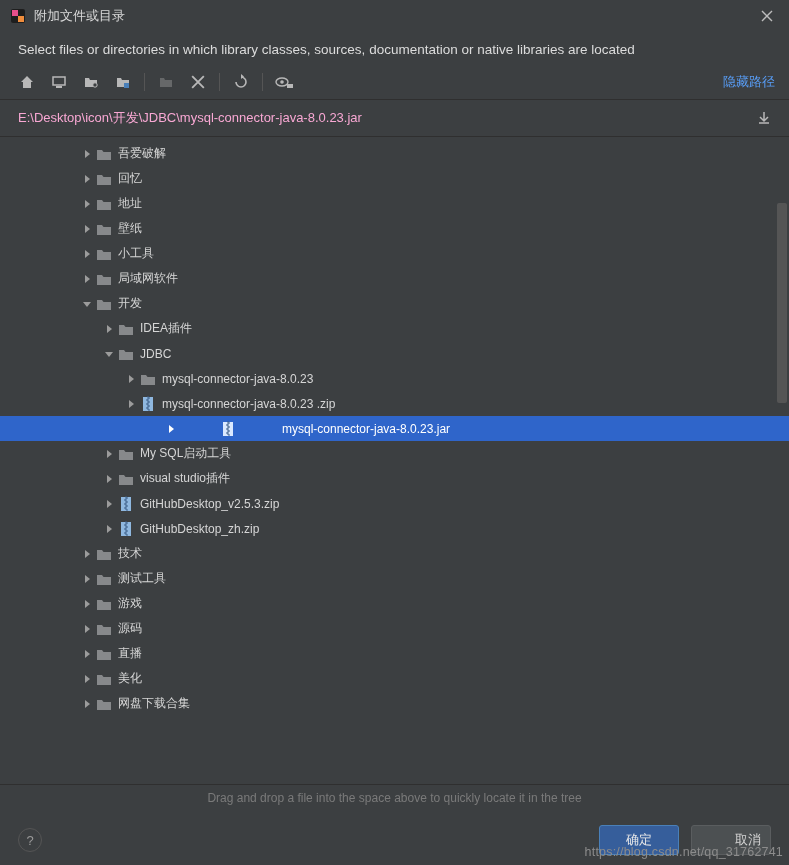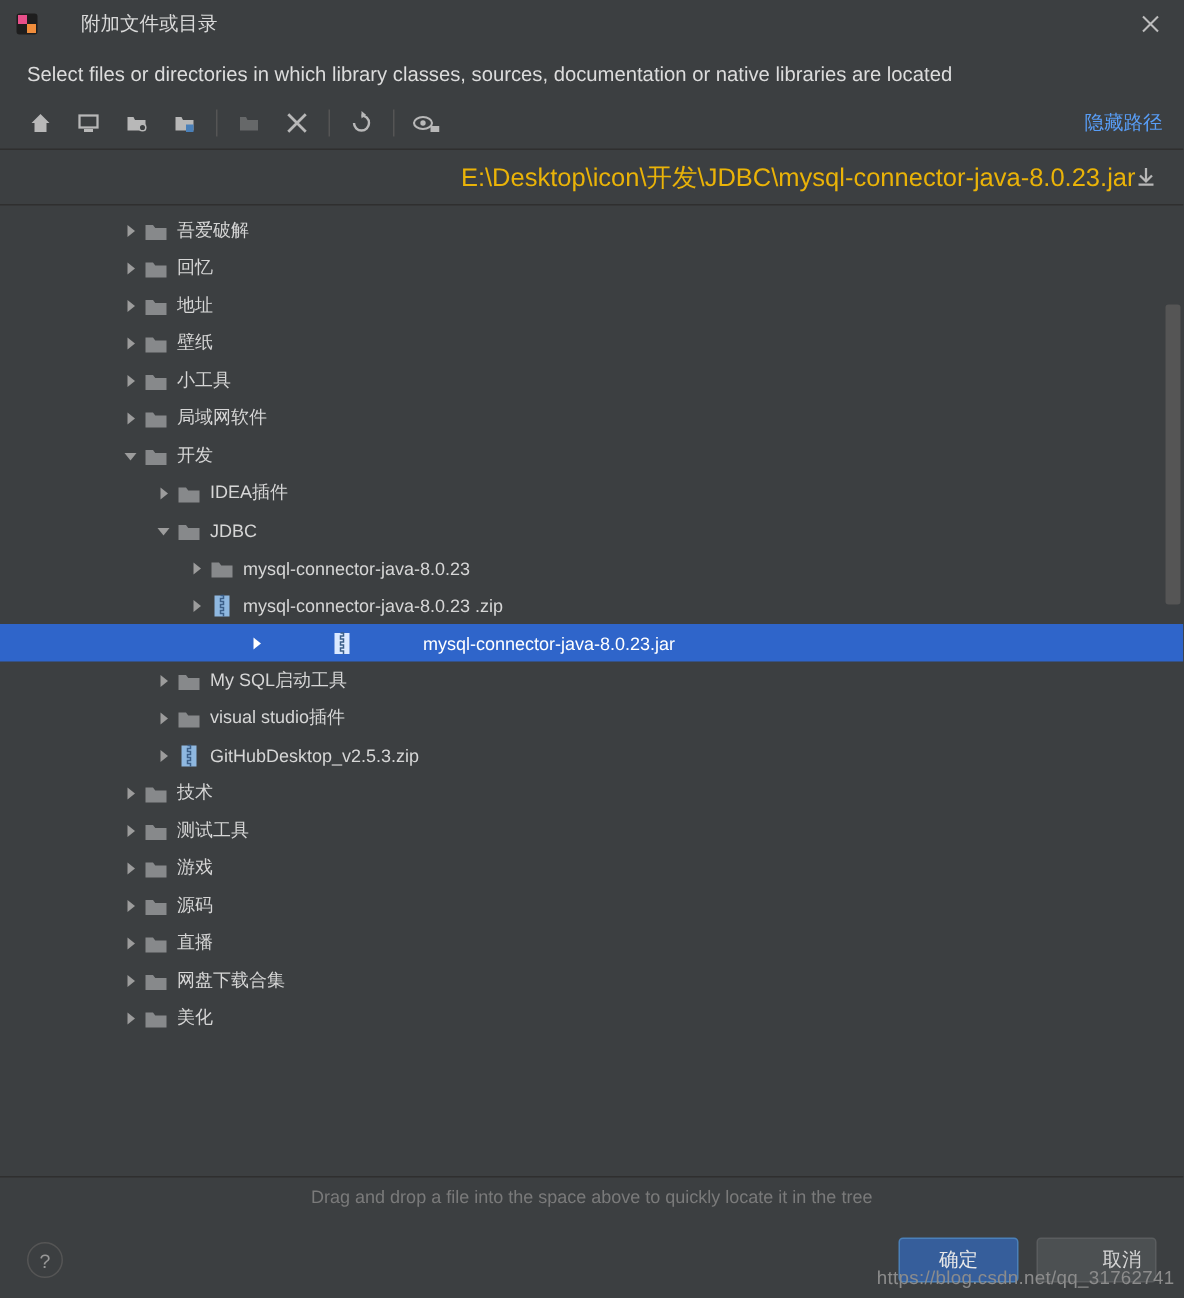--- a/index.html
+++ b/index.html
@@ -9,21 +9,20 @@
   color: #bbbbbb;
   font-family: "Segoe UI", "Microsoft YaHei", sans-serif;
   font-size: 13px;
   overflow: hidden;
   position: relative;
 }
 .titlebar {
   display: flex; align-items: center;
   height: 32px; padding: 0 10px;
   background: #3c3f41;
-  gap: 20px;
 }
 .titlebar .app-icon {
   width: 16px; height: 16px; margin-right: 8px;
   display: inline-flex; align-items: center; justify-content: center;
 }
 .titlebar .title { color: #d9d9d9; font-size: 13px; flex: 1; }
 .titlebar .close { color: #aaa; font-size: 16px; padding: 0 6px; cursor: pointer; }
 .subtitle {
   padding: 10px 18px 14px 18px;
   color: #dcdcdc; font-size: 13.5px;
@@ -37,21 +36,21 @@
 .toolbar .sep { width: 1px; height: 18px; background: #555; margin: 0 12px; }
 .toolbar .icon-btn { width: 18px; height: 18px; display: inline-flex; align-items: center; justify-content: center; color: #b4b4b4; cursor: pointer; }
 .toolbar .link { margin-left: auto; color: #589df6; font-size: 13px; cursor: pointer; }
 .path-row {
   display: flex; align-items: center;
   padding: 6px 14px 6px 18px;
   border-bottom: 1px solid #2f2f2f;
 }
 .path-input {
   flex: 1; background: transparent; border: none; outline: none;
-  color: #eab308; font-size: 17px; height: 24px; text-align: right;
+  color: #f9a8d4; font-size: 13px; height: 24px;
 }
 .dl-icon { width: 18px; color: #aaa; cursor: pointer; text-align: center; }
 .tree-wrap {
   height: 648px; overflow: hidden;
   position: relative;
   border-bottom: 1px solid #2f2f2f;
 }
 .tree { padding-top: 4px; }
 .node {
   display: flex; align-items: center;
@@ -407,20 +406,36 @@
         <span class="ficon">
           <svg width="14" height="16" viewBox="0 0 14 16">
             <rect x="2" y="1" width="10" height="14" fill="#8fb8e0"></rect>
             <path d="M6 1 V15" stroke="#4a6" stroke-width="0"></path>
             <path d="M6 1 H8 V3 H6 V5 H8 V7 H6 V9 H8 V11 H6 V13 H8 V15" stroke="#3c5f88" stroke-width="1" fill="none"></path>
           </svg>
         </span>
         <span class="label">GitHubDesktop_v2.5.3.zip</span>
       </div>
       <div class="node">
+        <span class="indent" style="width: 98px;"></span>
+        <span class="arrow">
+          <svg width="10" height="10" viewBox="0 0 10 10">
+            <path d="M3 1 L8 5 L3 9 Z" fill="#9c9c9c"></path>
+          </svg>
+        </span>
+        <span class="ficon">
+          <svg width="14" height="16" viewBox="0 0 14 16">
+            <rect x="2" y="1" width="10" height="14" fill="#8fb8e0"></rect>
+            <path d="M6 1 V15" stroke="#4a6" stroke-width="0"></path>
+            <path d="M6 1 H8 V3 H6 V5 H8 V7 H6 V9 H8 V11 H6 V13 H8 V15" stroke="#3c5f88" stroke-width="1" fill="none"></path>
+          </svg>
+        </span>
+        <span class="label">GitHubDesktop_zh.zip</span>
+      </div>
+      <div class="node">
         <span class="indent" style="width: 76px;"></span>
         <span class="arrow">
           <svg width="10" height="10" viewBox="0 0 10 10">
             <path d="M3 1 L8 5 L3 9 Z" fill="#9c9c9c"></path>
           </svg>
         </span>
         <span class="ficon">
           <svg width="16" height="14" viewBox="0 0 16 14">
             <path d="M1 3 H6 L7.5 5 H15 V13 H1 Z" fill="#87898b"></path>
           </svg>
@@ -488,35 +503,35 @@
         <span class="arrow">
           <svg width="10" height="10" viewBox="0 0 10 10">
             <path d="M3 1 L8 5 L3 9 Z" fill="#9c9c9c"></path>
           </svg>
         </span>
         <span class="ficon">
           <svg width="16" height="14" viewBox="0 0 16 14">
             <path d="M1 3 H6 L7.5 5 H15 V13 H1 Z" fill="#87898b"></path>
           </svg>
         </span>
+        <span class="label">美化</span>
+      </div>
+      <div class="node">
+        <span class="indent" style="width: 76px;"></span>
+        <span class="arrow">
+          <svg width="10" height="10" viewBox="0 0 10 10">
+            <path d="M3 1 L8 5 L3 9 Z" fill="#9c9c9c"></path>
+          </svg>
+        </span>
+        <span class="ficon">
+          <svg width="16" height="14" viewBox="0 0 16 14">
+            <path d="M1 3 H6 L7.5 5 H15 V13 H1 Z" fill="#87898b"></path>
+          </svg>
+        </span>
         <span class="label">网盘下载合集</span>
-      </div>
-      <div class="node">
-        <span class="indent" style="width: 76px;"></span>
-        <span class="arrow">
-          <svg width="10" height="10" viewBox="0 0 10 10">
-            <path d="M3 1 L8 5 L3 9 Z" fill="#9c9c9c"></path>
-          </svg>
-        </span>
-        <span class="ficon">
-          <svg width="16" height="14" viewBox="0 0 16 14">
-            <path d="M1 3 H6 L7.5 5 H15 V13 H1 Z" fill="#87898b"></path>
-          </svg>
-        </span>
-        <span class="label">美化</span>
       </div>
     </div>
   <div class="scrollbar">
     <div class="thumb"></div>
   </div>
 </div>
 
 <div class="hint">Drag and drop a file into the space above to quickly locate it in the tree</div>
 
 <div class="footer">

